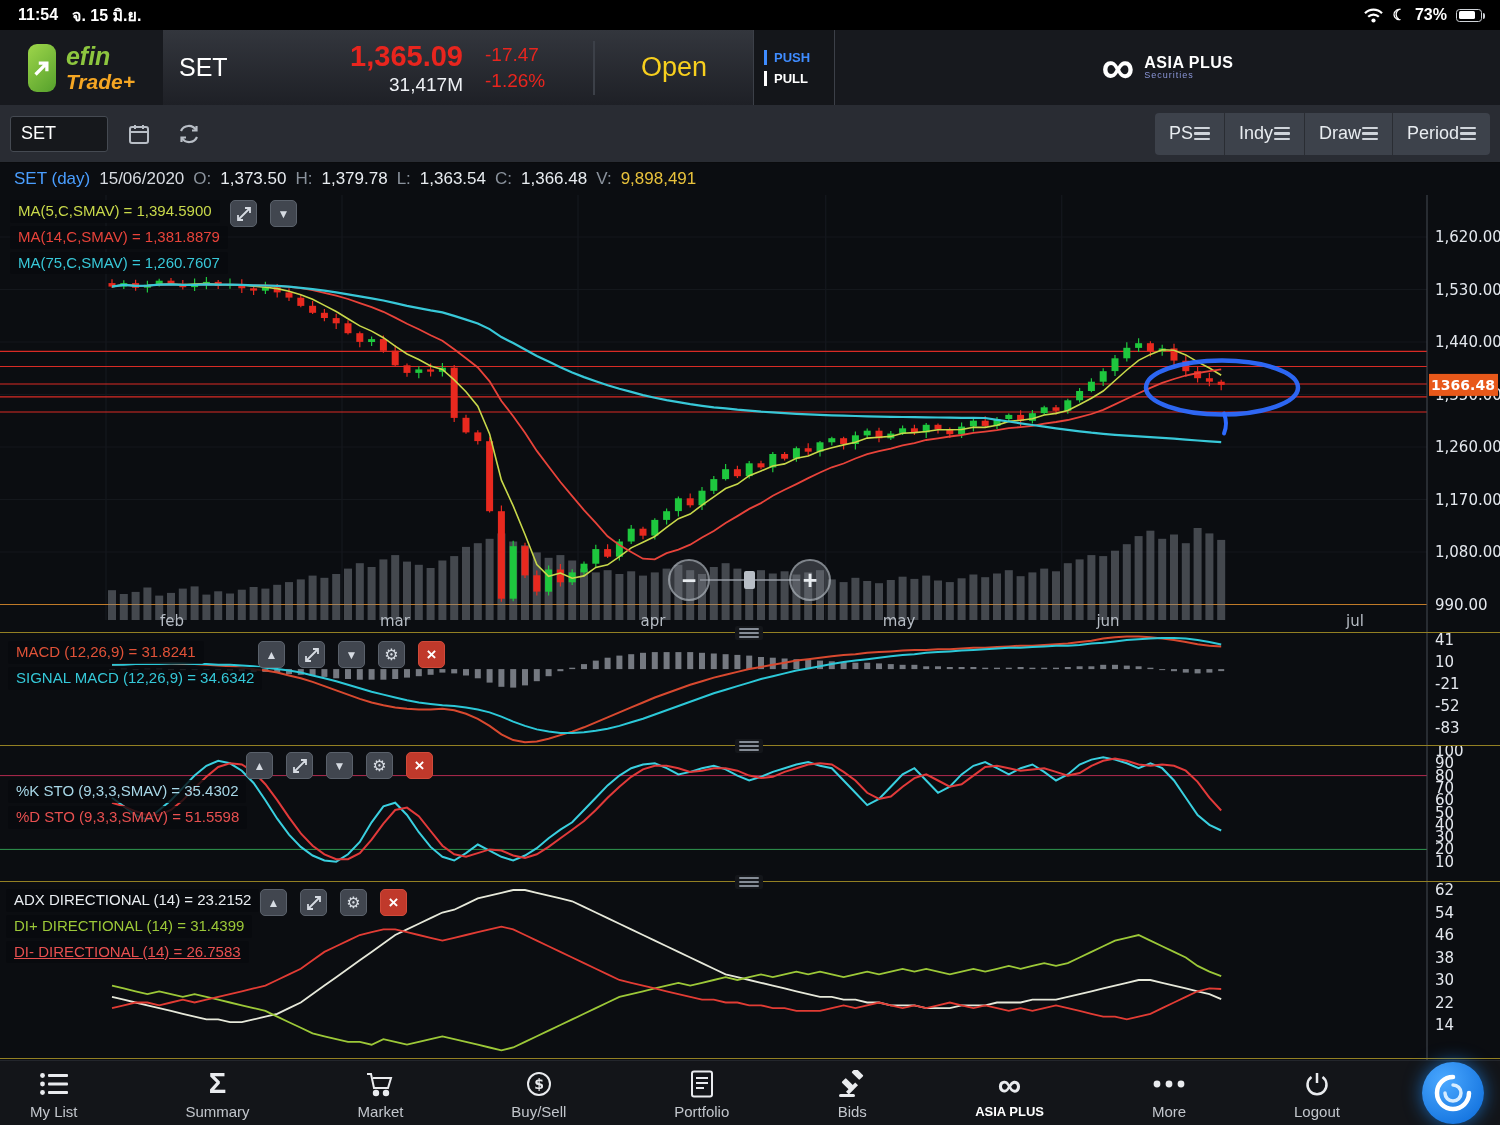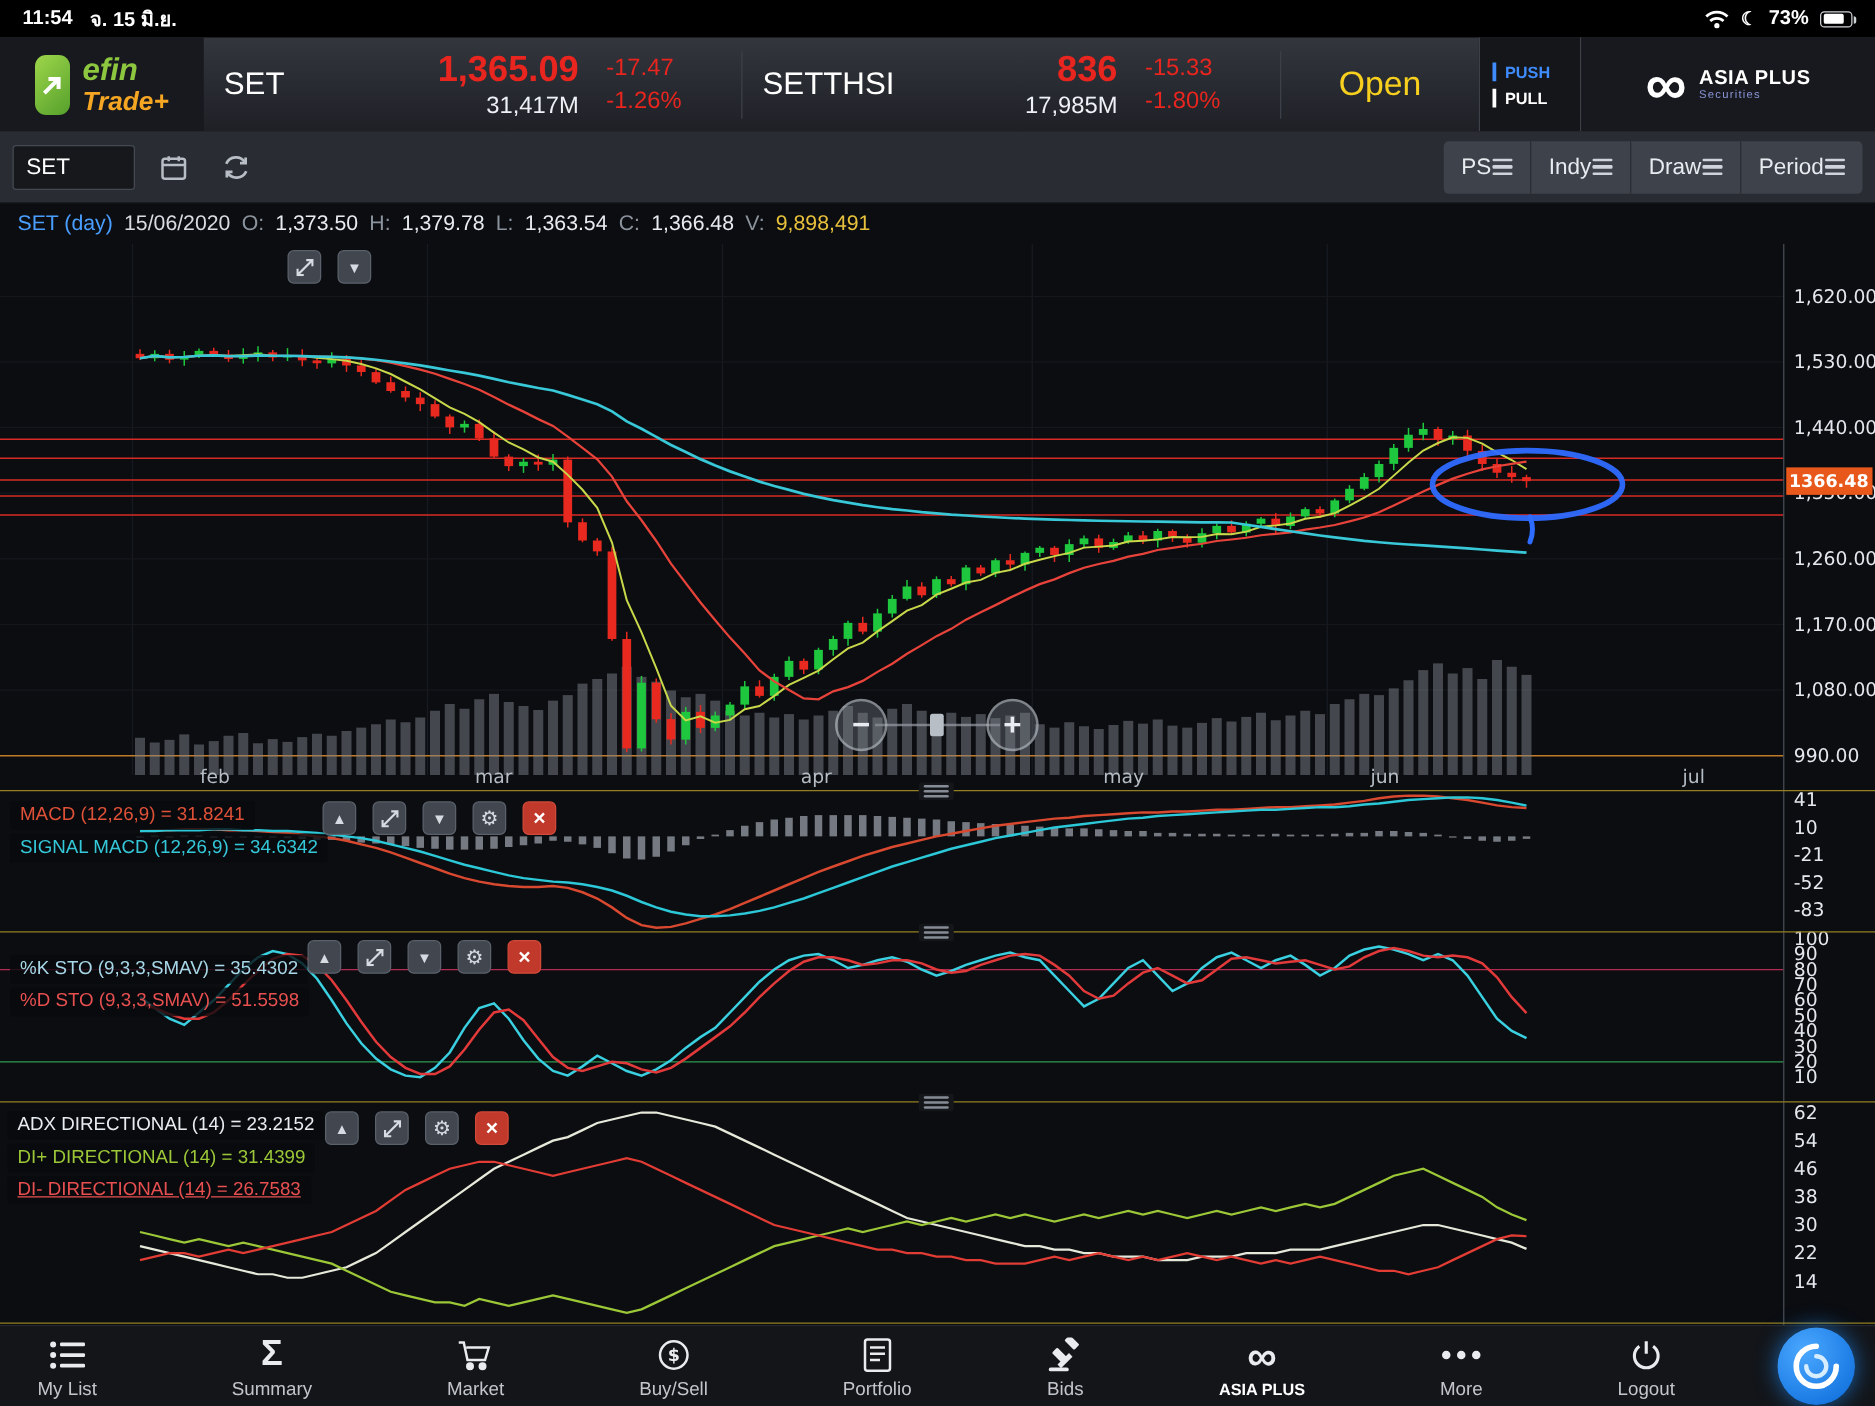--- a/index.html
+++ b/index.html
@@ -135,31 +135,20 @@
       <div class="qv-col">
         <span class="qval">1,365.09</span>
         <span class="qvol">31,417M</span>
       </div>
       <div class="qc-col">
         <span class="qchg">-17.47</span>
         <span class="qchg">-1.26%</span>
       </div>
     </div>
     <div class="vdiv"></div>
-    <div class="quote">
-      <span class="qname">SETTHSI</span>
-      <div class="qv-col">
-        <span class="qval">836</span>
-        <span class="qvol">17,985M</span>
-      </div>
-      <div class="qc-col">
-        <span class="qchg">-15.33</span>
-        <span class="qchg">-1.80%</span>
-      </div>
-    </div>
     <div class="vdiv"></div>
     <div class="openbox">
       <span>Open</span>
     </div>
     <div class="pushpull">
       <div class="pp-row pp-push">
         <span class="ppbar"></span>
         <span>PUSH</span>
       </div>
       <div class="pp-row pp-pull">
@@ -707,25 +696,30 @@
       <text x="1435" y="104.0" class="tick">30</text>
       <text x="1435" y="126.5" class="tick">22</text>
       <text x="1435" y="149.0" class="tick">14</text>
     </svg>
 
   <div class="sep" style="top:632px"></div>
   <div class="sep" style="top:745px"></div>
   <div class="sep" style="top:881px"></div>
   <div class="sep" style="top:1058px"></div>
 
+  <div class="legend" id="lg-main" style="left:10px;top:200px">
+      <div class="legend-chip" style="color: rgb(200, 216, 74);">MA(5,C,SMAV) = 1,394.5900</div>
+      <div class="legend-chip" style="color: rgb(232, 67, 58);">MA(14,C,SMAV) = 1,381.8879</div>
+      <div class="legend-chip" style="color: rgb(56, 200, 216);">MA(75,C,SMAV) = 1,260.7607</div>
+    </div>
   <div class="legend" id="lg-macd" style="left:8px;top:641px">
       <div class="legend-chip" style="color: rgb(224, 82, 56);">MACD (12,26,9) = 31.8241</div>
       <div class="legend-chip" style="color: rgb(53, 200, 216);">SIGNAL MACD (12,26,9) = 34.6342</div>
     </div>
-  <div class="legend" id="lg-sto" style="left:8px;top:764px">
+  <div class="legend" id="lg-sto" style="left:8px;top:780px">
       <div class="legend-chip" style="color: rgb(168, 216, 232);">%K STO (9,3,3,SMAV) = 35.4302</div>
       <div class="legend-chip" style="color: rgb(232, 80, 80);">%D STO (9,3,3,SMAV) = 51.5598</div>
     </div>
   <div class="legend" id="lg-adx" style="left:6px;top:889px">
       <div class="legend-chip" style="color: rgb(232, 236, 240);">ADX DIRECTIONAL (14) = 23.2152</div>
       <div class="legend-chip" style="color: rgb(156, 200, 56);">DI+ DIRECTIONAL (14) = 31.4399</div>
       <div class="legend-chip" style="color: rgb(232, 80, 80); text-decoration: underline;">DI- DIRECTIONAL (14) = 26.7583</div>
     </div>
 
   <div class="btnrow" id="btn-main" style="left:230px;top:200px">

